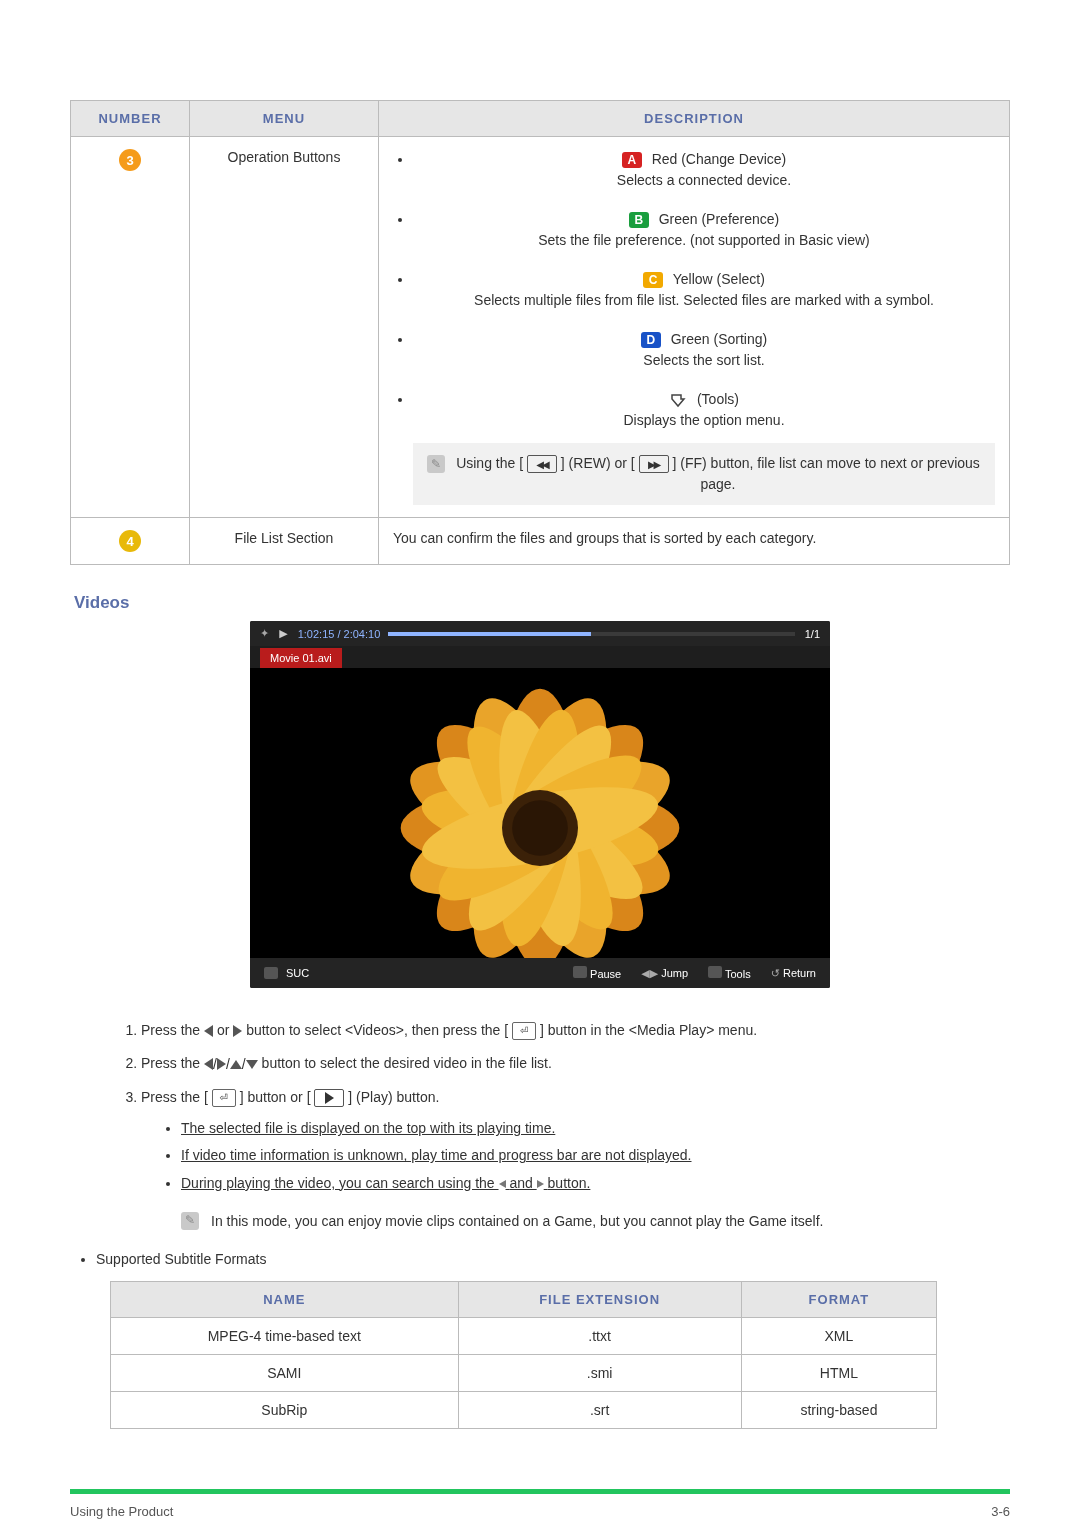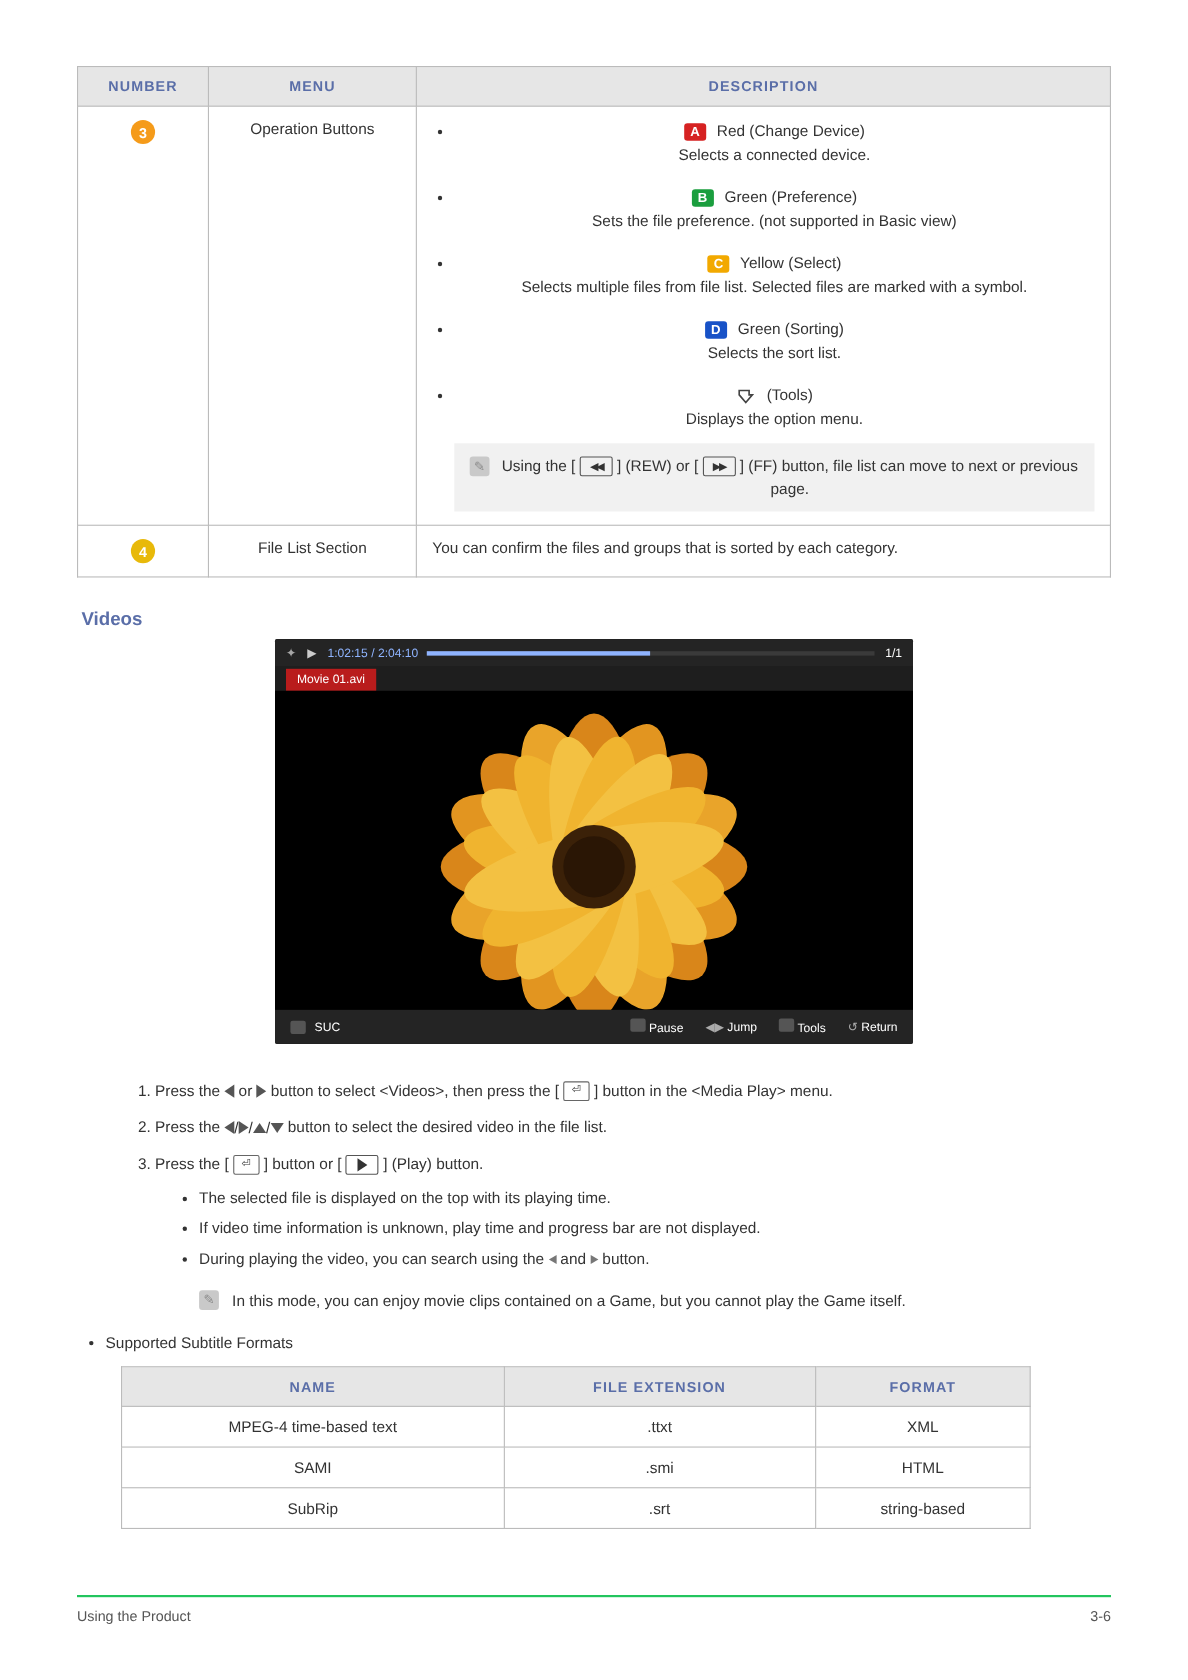--- a/index.html
+++ b/index.html
@@ -11,20 +11,21 @@
     color: #333;
     width: 1080px;
   }
   .page {
     padding: 60px 70px 30px 70px;
   }
   table.main-table {
     width: 100%;
     border-collapse: collapse;
     border: 1px solid #bbb;
+    margin-top: 40px;
   }
   table.main-table th {
     background: #e6e6e6;
     color: #5a6ea8;
     font-weight: bold;
     font-size: 13px;
     letter-spacing: 1px;
     text-align: center;
     padding: 10px 8px;
     border: 1px solid #bbb;
@@ -131,20 +132,21 @@
     margin: 8px 0 0 0;
     padding-left: 26px;
   }
   ol.steps > li {
     line-height:1.8; margin-bottom:8px;margin-left:45px;
   }
   ul.sub-bullets {
     list-style: disc;
     margin:6px 0 0 0;
     padding-left: 40px;
+    text-decoration: underline;
   }
   ul.sub-bullets > li { line-height:1.8; margin-bottom:2px; }
   .inline-icon {
     display:inline-flex; align-items:center; justify-content:center;
     vertical-align:middle;
   }
   .enter-box {
     display:inline-flex; align-items:center; justify-content:center;
     width:22px; height:16px; border:1px solid #666; border-radius:2px;
     vertical-align:middle; font-size:10px;
@@ -177,21 +179,21 @@
   table.sub-table th {
     background:#e6e6e6; color:#5a6ea8; font-weight:bold; font-size:13px;
     letter-spacing:1px; text-align:center; padding:10px; border:1px solid #bbb;
     text-transform: uppercase;
   }
   table.sub-table td {
     border:1px solid #bbb; padding:10px; text-align:center; font-size:14px;
   }
   .footer {
     display:flex; justify-content:space-between; font-size:13px; color:#555;
-    border-top:2px solid #22c55e; margin-top:60px; padding-top:10px;
+    border-top:5px solid #22c55e; margin-top:60px; padding-top:10px;
   }
   .progress-wrap { flex:1; display:flex; align-items:center; gap:8px; color:#8fb4ff; }
   .progress-bar-bg { flex:1; height:4px; background:#3a3a3a; position:relative; }
   .progress-bar-fg { position:absolute; left:0; top:0; height:100%; width:50%; background:#8fb4ff; }
   .vp-filename { background:#b91c1c; padding:4px 10px; font-size:11px; display:inline-block; margin: -2px 0 0 0;}
   .vp-file-row { padding:4px 10px 0 10px; background:#1e1e1e;}
 </style>
 </head>
 <body>
 

